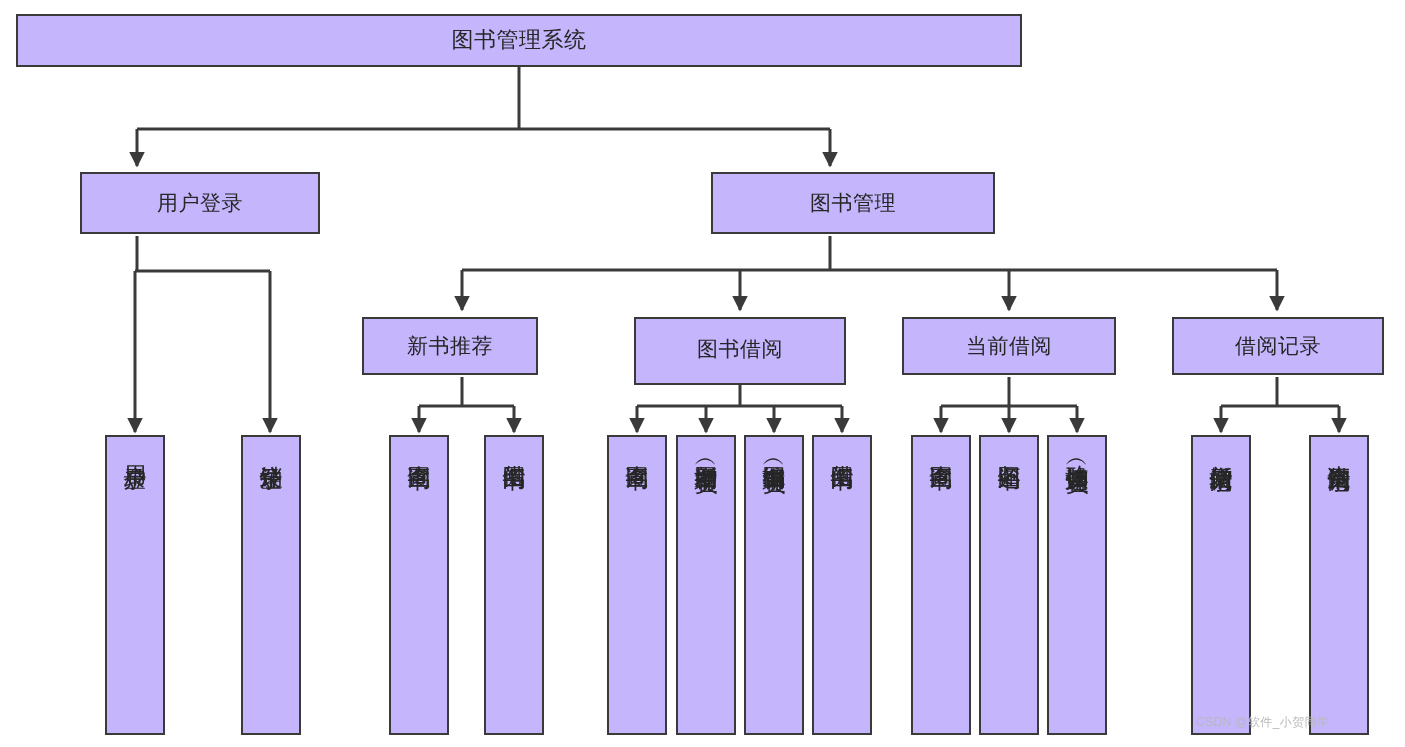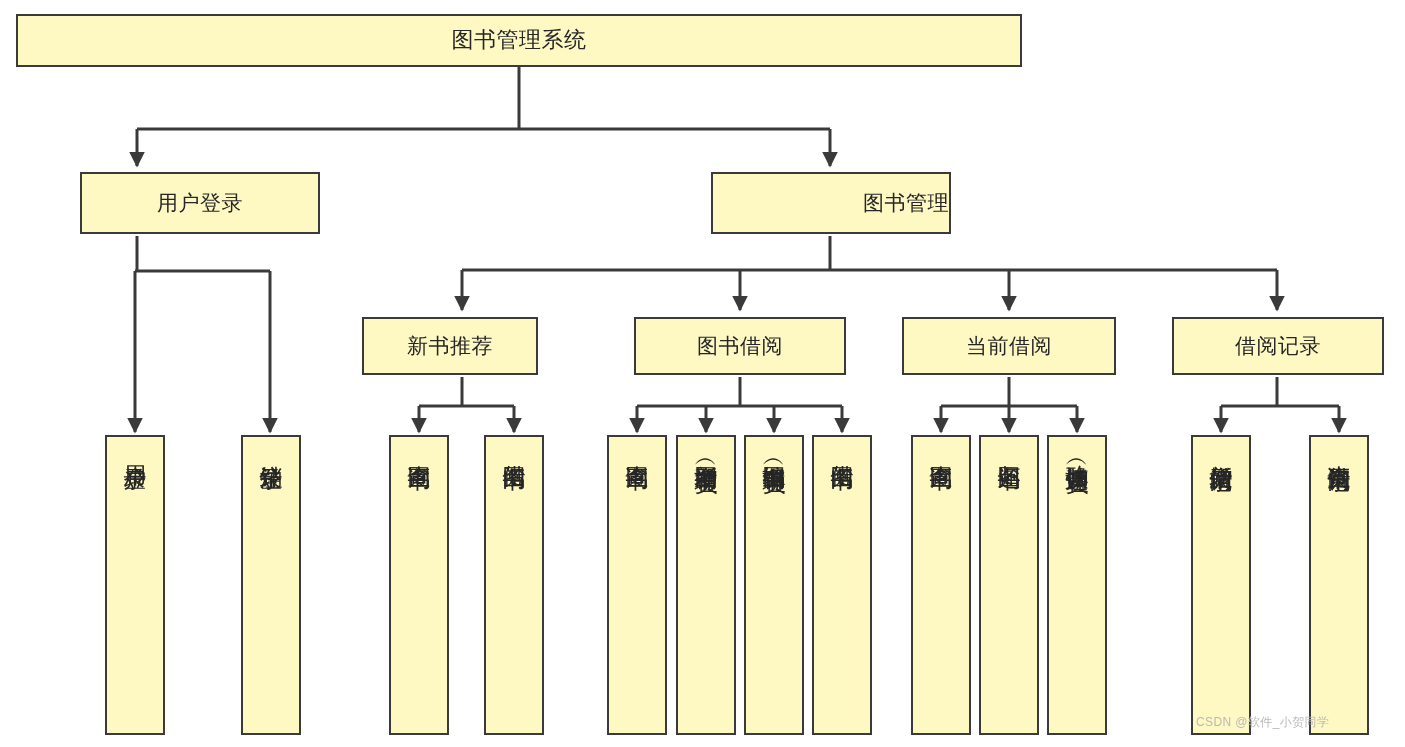--- a/index.html
+++ b/index.html
@@ -21,21 +21,21 @@
     position: absolute;
     top: 0;
     left: 0;
     width: 1405px;
     height: 747px;
     pointer-events: none;
   }
   .node {
     position: absolute;
     box-sizing: border-box;
-    background: #fef9c3;
+    background: #c4b5fd;
     border: 2px solid #3a3a3a;
     display: flex;
     align-items: center;
     justify-content: center;
     color: #1a1a1a;
   }
   .node-label {
     display: block;
     text-align: center;
     line-height: 1.12;
@@ -129,28 +129,28 @@
     </g>
   </svg>
 
   <div class="node horizontal root" style="left:16px; top:14px; width:1006px; height:53px;">
     <span class="node-label">图书管理系统</span>
   </div>
 
   <div class="node horizontal" style="left:80px; top:172px; width:240px; height:62px;">
     <span class="node-label">用户登录</span>
   </div>
-  <div class="node horizontal" style="left:711px; top:172px; width:240px; height:62px;justify-content:flex-end;">
+  <div class="node horizontal" style="left:711px; top:172px; width:284px; height:62px;">
     <span class="node-label">图书管理</span>
   </div>
 
   <div class="node horizontal" style="left:362px; top:317px; width:176px; height:58px;">
     <span class="node-label">新书推荐</span>
   </div>
-  <div class="node horizontal" style="left:634px; top:317px; width:212px; height:58px;">
+  <div class="node horizontal" style="left:634px; top:317px; width:212px; height:68px;font-family:Liberation Mono, monospace;">
     <span class="node-label">图书借阅</span>
   </div>
   <div class="node horizontal" style="left:902px; top:317px; width:214px; height:58px;">
     <span class="node-label">当前借阅</span>
   </div>
   <div class="node horizontal" style="left:1172px; top:317px; width:212px; height:58px;">
     <span class="node-label">借阅记录</span>
   </div>
 
   <div class="node vertical" style="left:105px; top:435px; width:60px; height:300px;">

